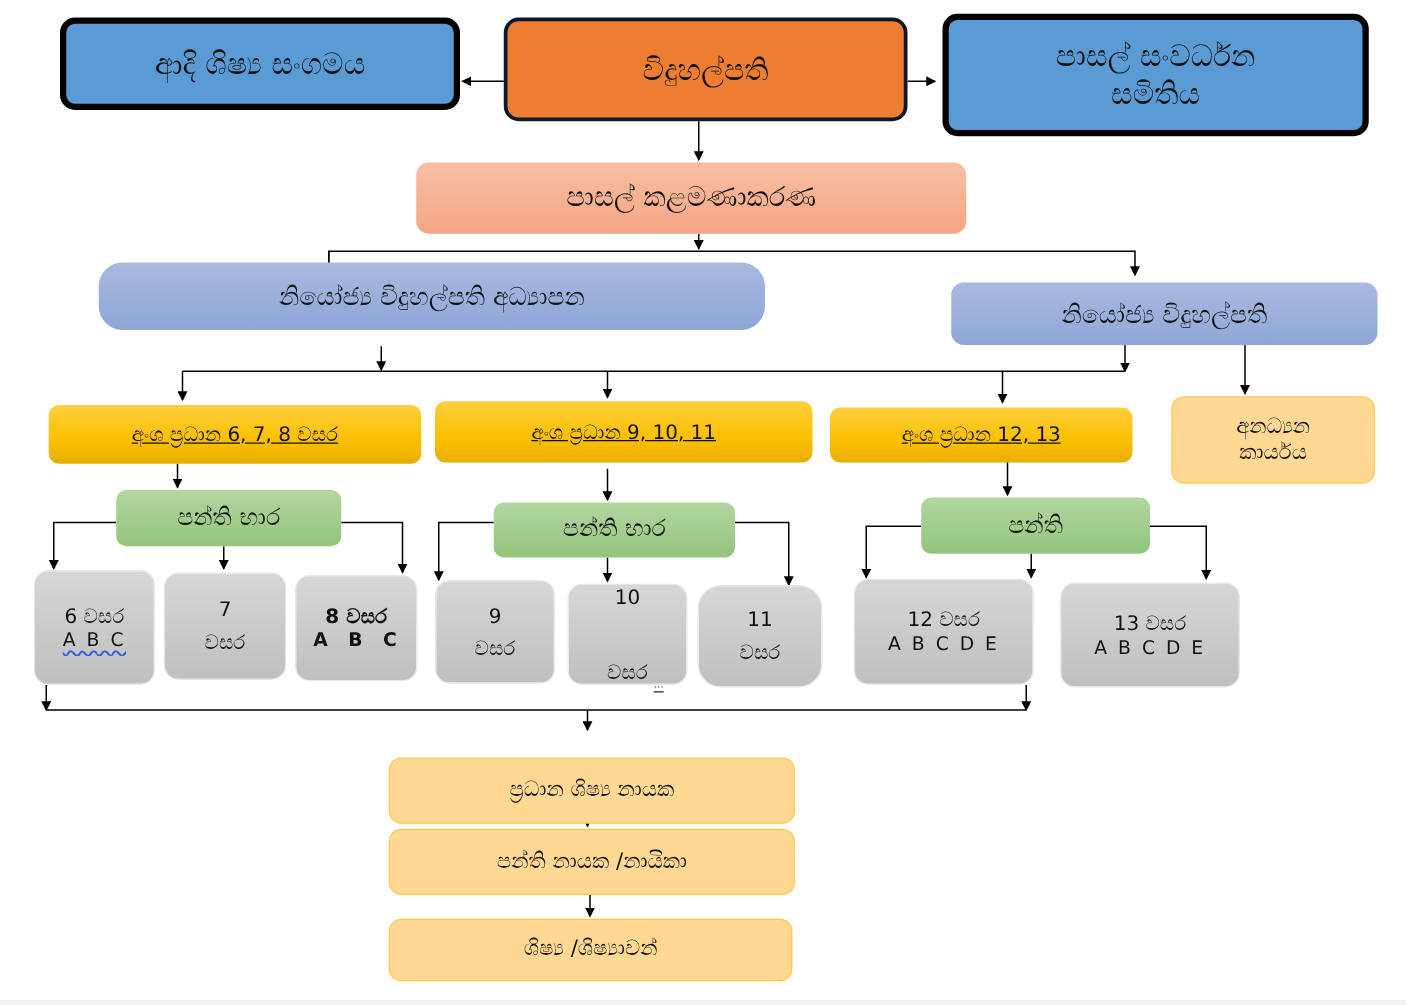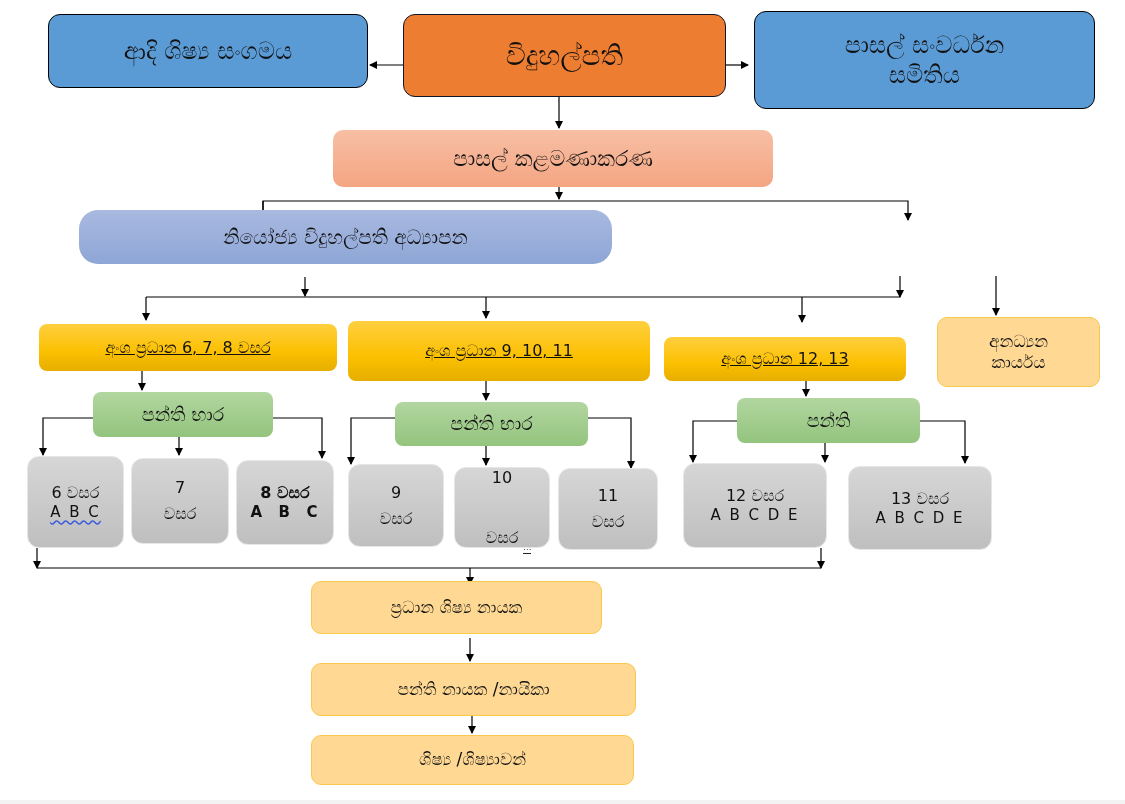--- a/index.html
+++ b/index.html
@@ -2,22 +2,22 @@
 <html><head>
 <meta charset="utf-8">
 <style>
   html, body { margin: 0; padding: 0; background: #ffffff; }
   body { width: 1125px; height: 804px; position: relative; overflow: hidden;
          font-family: "DejaVu Sans", "Liberation Sans", sans-serif; color: #111; }
   #canvas { position: absolute; left: 0; top: 0; width: 1125px; height: 804px; }
   svg#wires { position: absolute; left: 0; top: 0; width: 1125px; height: 804px; pointer-events: none; }
   .box { position: absolute; display: flex; flex-direction: column; align-items: center; justify-content: center;
          text-align: center; box-sizing: border-box; line-height: 1.25; }
-  .blue { background: #5b9bd5; border: 1px solid #000000; border-radius: 12px; font-size: 24px; }
-  .orange { background: #ed7d31; border: 1px solid #0f172a; border-radius: 12px; font-size: 28px; }
+  .blue { background: #5b9bd5; border: 5px solid #000000; border-radius: 12px; font-size: 24px; }
+  .orange { background: #ed7d31; border: 3px solid #0f172a; border-radius: 12px; font-size: 24px; }
   .salmon { background: linear-gradient(#f7bfa4, #f4a582); border-radius: 10px; font-size: 22px; }
   .lav { background: linear-gradient(#a9b9e0, #8ea6d6); border-radius: 10px; font-size: 20px; }
   .gold { background: linear-gradient(#ffcf3f, #fbc000 60%, #e6ae00); border-radius: 8px; font-size: 16px; text-decoration: underline; }
   .pale { background: #ffd893; border: 1px solid #f8c94b; border-radius: 10px; font-size: 17px; }
   .green { background: linear-gradient(#b2d6a0, #93c47d); border-radius: 8px; font-size: 19px; }
   .grey { background: linear-gradient(#d6d6d6, #bfbfbf); border-radius: 12px; font-size: 16px; border: 1px solid #e6e6e6; }
   .grey .sub { font-size: 15px; margin-top: 0; letter-spacing: 2px; }
   .line { display: block; }
   .marker { position: absolute; left: 523px; top: 547px; font-size: 8px; border-bottom: 1px solid #222; line-height: 6px; color:#333; }
   .bottom-strip { position: absolute; left: 0; top: 800px; width: 1125px; height: 4px; background: #f3f3f3; }
@@ -90,28 +90,31 @@
     <span class="line">සමිතිය</span>
   </div>
 
   <div class="box salmon" style="left:333px;top:130px;width:440px;height:57px;">
     <span>පාසල් කළමණාකරණ</span>
   </div>
 
   <div class="box lav" style="left:79px;top:210px;width:533px;height:54px;border-radius:19px;">
     <span>නියෝජ්‍ය විදුහල්පති අධ්‍යාපන</span>
   </div>
+  <div class="box lav" style="left:761px;top:226px;width:341px;height:50px;">
+    <span>නියෝජ්‍ය විදුහල්පති</span>
+  </div>
 
   <div class="box gold" style="left:39px;top:324px;width:298px;height:47px;">
     <span>අංශ ප්‍රධාන  6, 7, 8 වසර</span>
   </div>
-  <div class="box gold" style="left:348px;top:321px;width:302px;height:60px;">
+  <div class="box gold" style="left:348px;top:321px;width:302px;height:49px;">
     <span>අංශ ප්‍රධාන  9, 10, 11</span>
   </div>
-  <div class="box gold" style="left:664px;top:337px;width:242px;height:44px;">
+  <div class="box gold" style="left:664px;top:326px;width:242px;height:44px;">
     <span>අංශ ප්‍රධාන 12, 13</span>
   </div>
   <div class="box pale" style="left:937px;top:317px;width:163px;height:70px;">
     <span class="line">අනධ්‍යන</span>
     <span class="line">කාර්යය</span>
   </div>
 
   <div class="box green" style="left:93px;top:392px;width:180px;height:45px;">
     <span>පන්ති භාර</span>
   </div>
@@ -135,36 +138,36 @@
     <span class="sub" style="white-space:pre;">A  B  C</span>
   </div>
   <div class="box grey" style="left:348px;top:464px;width:96px;height:83px;">
     <span>9</span>
     <span style="margin-top:6px;">වසර</span>
   </div>
   <div class="box grey" style="left:454px;top:467px;width:96px;height:81px;gap:28px;">
     <span>10</span>
     <span style="margin-top:12px;">වසර</span>
   </div>
-  <div class="box grey" style="left:558px;top:468px;width:100px;height:82px;">
+  <div class="box grey" style="left:558px;top:468px;width:100px;height:82px;border-radius:19px;">
     <span>11</span>
     <span style="margin-top:6px;">වසර</span>
   </div>
   <div class="box grey" style="left:683px;top:463px;width:144px;height:85px;">
     <span>12 වසර</span>
     <span class="sub">A B C D E</span>
   </div>
   <div class="box grey" style="left:848px;top:466px;width:144px;height:84px;">
     <span>13 වසර</span>
     <span class="sub">A B C D E</span>
   </div>
 
   <span class="marker">⋯</span>
 
-  <div class="box pale" style="left:311px;top:581px;width:291px;height:53px;">
+  <div class="box pale" style="left:311px;top:606px;width:325px;height:53px;">
     <span>ප්‍රධාන ශිෂ්‍ය නායක</span>
   </div>
   <div class="box pale" style="left:311px;top:663px;width:325px;height:53px;">
     <span>පන්ති නායක /නායිකා</span>
   </div>
   <div class="box pale" style="left:311px;top:735px;width:323px;height:50px;">
     <span>ශිෂ්‍ය /ශිෂ්‍යාවන්</span>
   </div>
 
   <div class="bottom-strip"></div>

